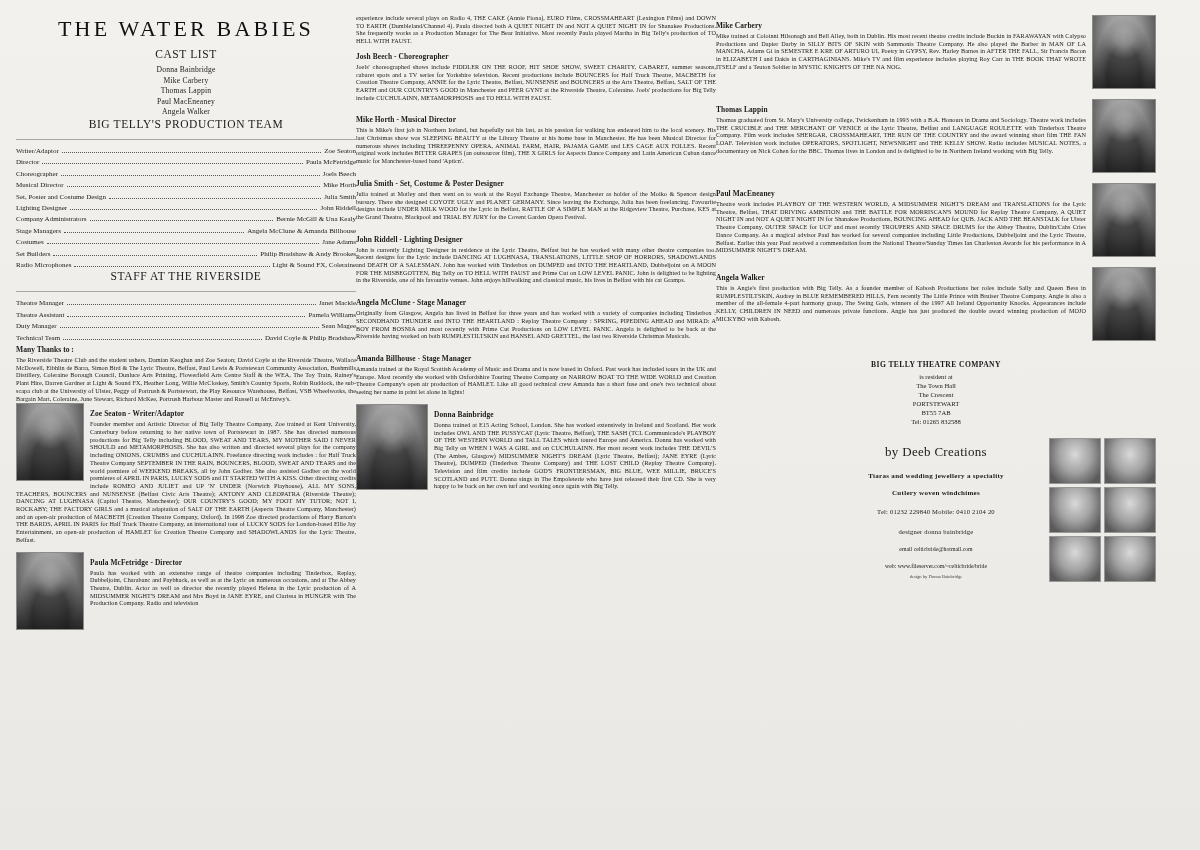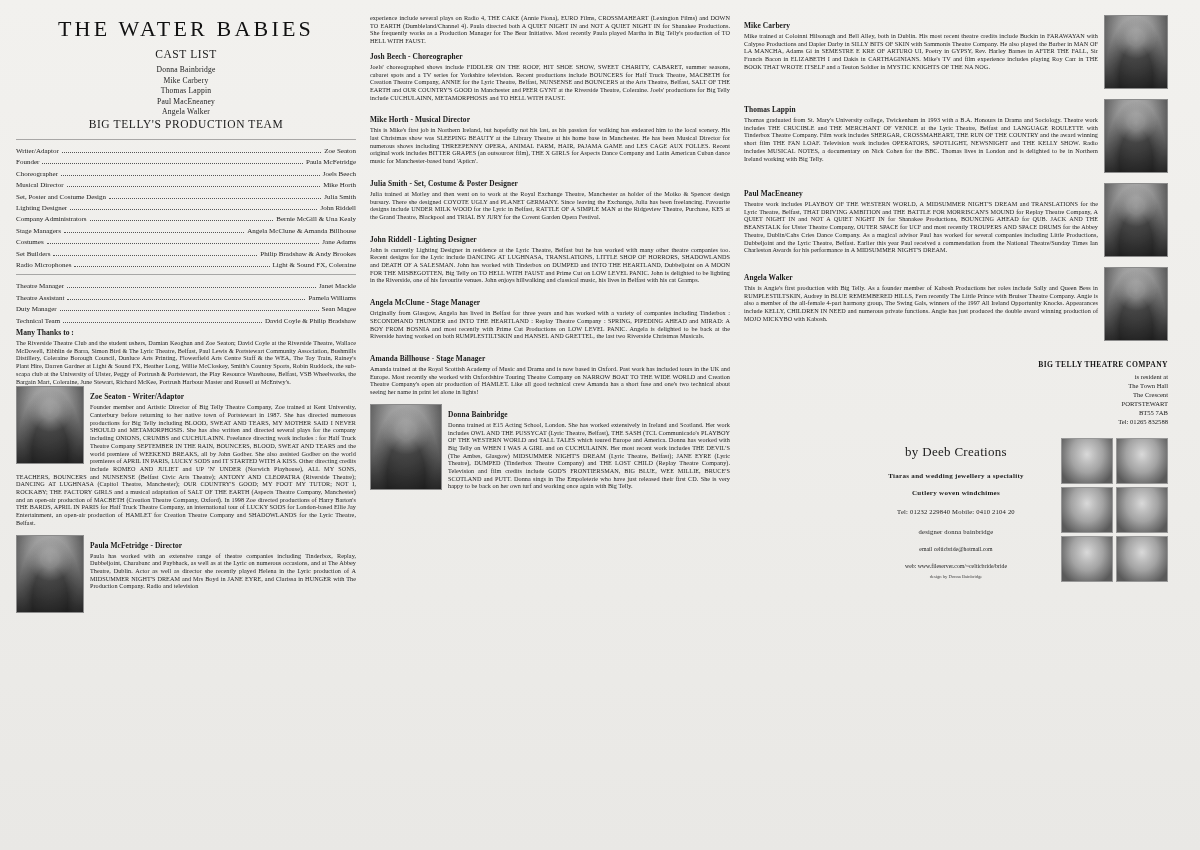--- a/index.html
+++ b/index.html
@@ -7,23 +7,22 @@
     width:1200px;height:850px;
     background:#efefec;
     font-family:"Liberation Serif", serif;
     color:#1a1a1a;
     overflow:hidden;
   }
   .page{
     position:relative;
     width:1200px;height:850px;
     box-sizing:border-box;
-    padding:14px 32px 10px 16px;
+    padding:14px 16px 10px 16px;
     display:flex;
-    gap:14px;
     background:linear-gradient(180deg,#f2f1ee 0%, #eeedea 50%, #e9e8e5 100%);
   }
   .col{
     flex:1 1 0;
     display:flex;
     flex-direction:column;
   }
   .col1{max-width:340px;}
   .col2{max-width:360px;align-items:flex-end;}
   .col3{max-width:440px;}
@@ -116,21 +115,21 @@
   }
   .portrait.sq{width:62px;height:72px;}
   .portrait.tall{width:70px;height:84px;}
 
   .thanks-title{
     font-size:7.6px;font-weight:bold;margin:2px 0 2px 0;
   }
 
   
   .company{
-    text-align:right;
+    text-align:center;
     font-size:6.6px;
     line-height:9px;
     margin-top:10px;
   }
   .company .cname{
     font-size:7.6px;font-weight:bold;letter-spacing:.4px;margin-bottom:3px;
   }
 
   
   .advert{
@@ -197,21 +196,21 @@
     <div class="sec-title">BIG TELLY'S PRODUCTION TEAM</div>
     <div class="rule"></div>
 
     <div class="crew">
       <div class="crew-row">
         <span class="crew-role">Writer/Adaptor</span>
         <span class="dots"></span>
         <span class="crew-name">Zoe Seaton</span>
       </div>
       <div class="crew-row">
-        <span class="crew-role">Founder</span>
+        <span class="crew-role">Director</span>
         <span class="dots"></span>
         <span class="crew-name">Paula McFetridge</span>
       </div>
       <div class="crew-row">
         <span class="crew-role">Choreographer</span>
         <span class="dots"></span>
         <span class="crew-name">Joels Beech</span>
       </div>
       <div class="crew-row">
         <span class="crew-role">Musical Director</span>
@@ -248,20 +247,21 @@
         <span class="dots"></span>
         <span class="crew-name">Philip Bradshaw &amp; Andy Brookes</span>
       </div>
       <div class="crew-row">
         <span class="crew-role">Radio Microphones</span>
         <span class="dots"></span>
         <span class="crew-name">Light &amp; Sound FX, Coleraine</span>
       </div>
     </div>
 
+    <div class="sec-title">STAFF AT THE RIVERSIDE</div>
     <div class="rule"></div>
 
     <div class="crew">
       <div class="crew-row">
         <span class="crew-role">Theatre Manager</span>
         <span class="dots"></span>
         <span class="crew-name">Janet Mackle</span>
       </div>
       <div class="crew-row">
         <span class="crew-role">Theatre Assistant</span>

